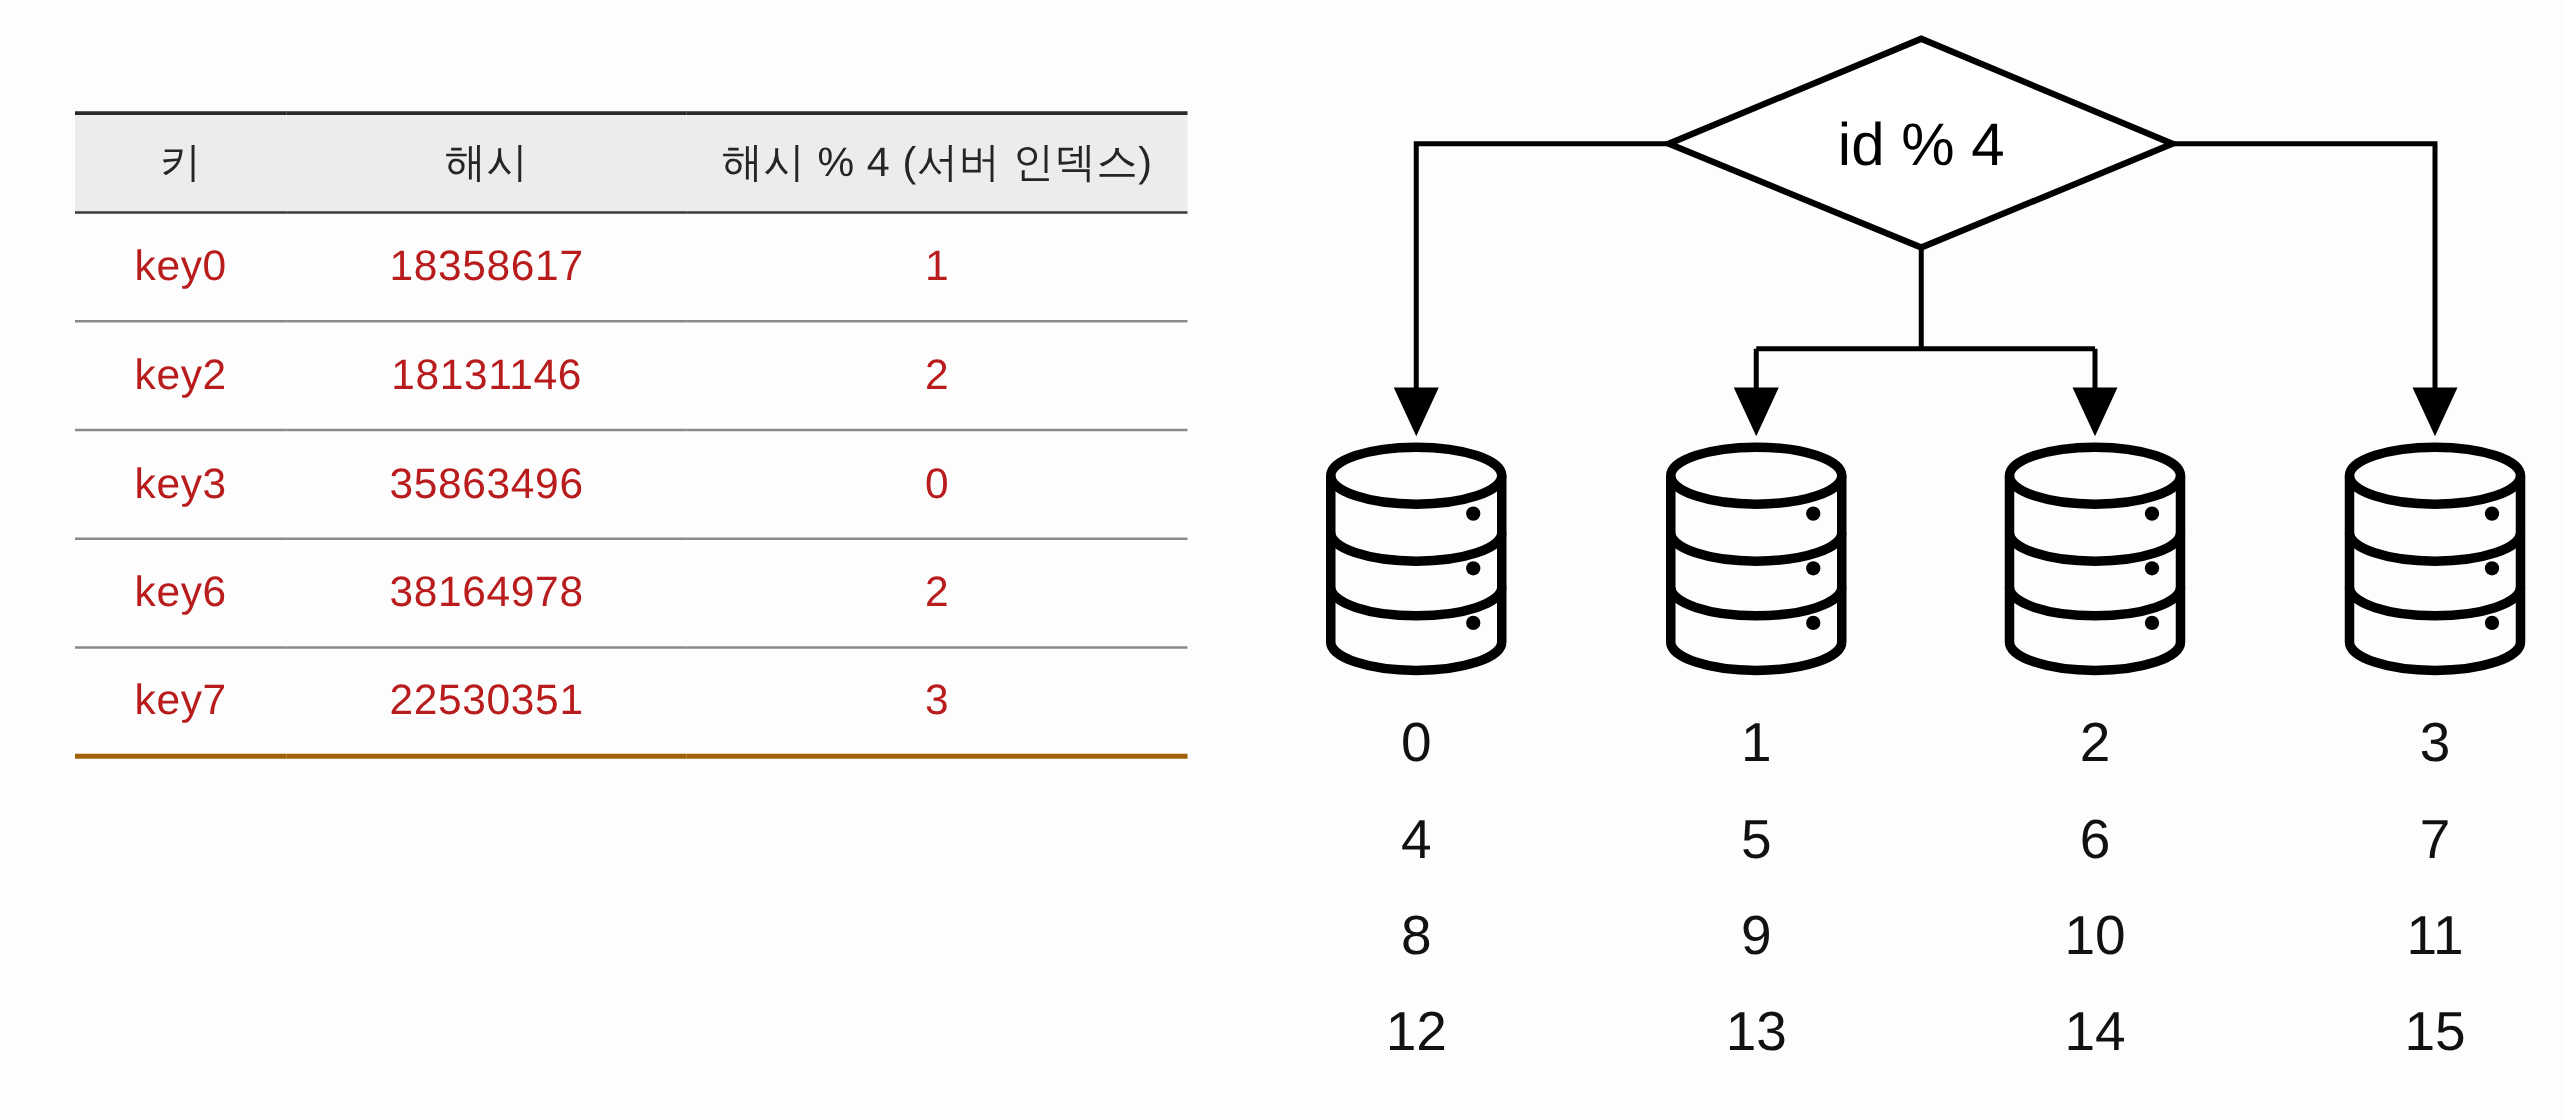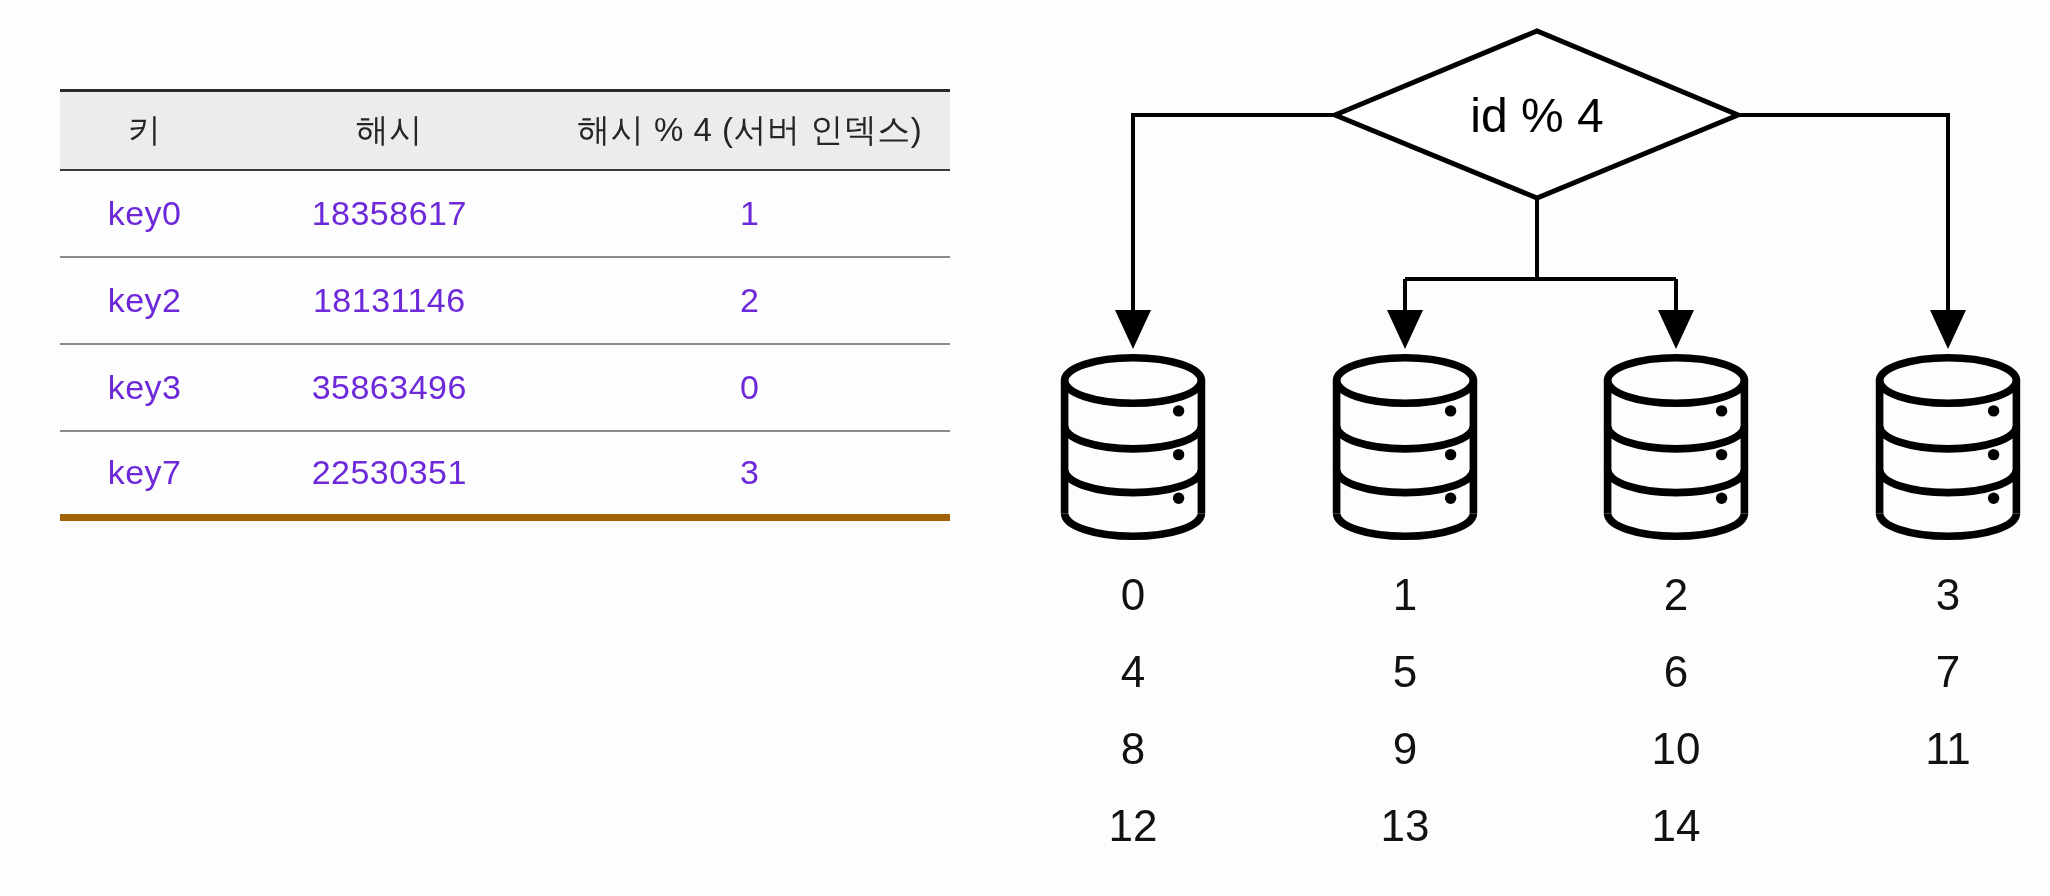--- a/index.html
+++ b/index.html
@@ -38,27 +38,27 @@
     font-size: 33px;
     color: #252525;
     text-align: center;
     border-top: 3px solid #2a2a2a;
     border-bottom: 2px solid #3a3a3a;
     letter-spacing: 0.5px;
   }
   table.hash-table tbody tr { height: 87px; }
   table.hash-table tbody td {
     font-size: 34px;
-    color: #6d28d9;
+    color: #b91c1c;
     text-align: center;
     border-bottom: 2px solid #8a8a8a;
     letter-spacing: 0.5px;
   }
   table.hash-table tbody tr:last-child td {
-    border-bottom: 7px solid #a16207;
+    border-bottom: 4px solid #a16207;
   }
 
   
   .diagram-panel {
     position: absolute;
     left: 0;
     top: 0;
     width: 1623px;
     height: 896px;
     pointer-events: none;
@@ -120,20 +120,25 @@
         </tr>
         <tr>
           <td>key2</td>
           <td>18131146</td>
           <td>2</td>
         </tr>
         <tr>
           <td>key3</td>
           <td>35863496</td>
           <td>0</td>
+        </tr>
+        <tr>
+          <td>key6</td>
+          <td>38164978</td>
+          <td>2</td>
         </tr>
         <tr>
           <td>key7</td>
           <td>22530351</td>
           <td>3</td>
         </tr>
       </tbody>
     </table>
   </section>
 
@@ -190,16 +195,17 @@
     <div class="id-col id-col-2">
       <span>2</span>
       <span>6</span>
       <span>10</span>
       <span>14</span>
     </div>
     <div class="id-col id-col-3">
       <span>3</span>
       <span>7</span>
       <span>11</span>
+      <span>15</span>
     </div>
   </section>
 
 </div>
 
 </body></html>

